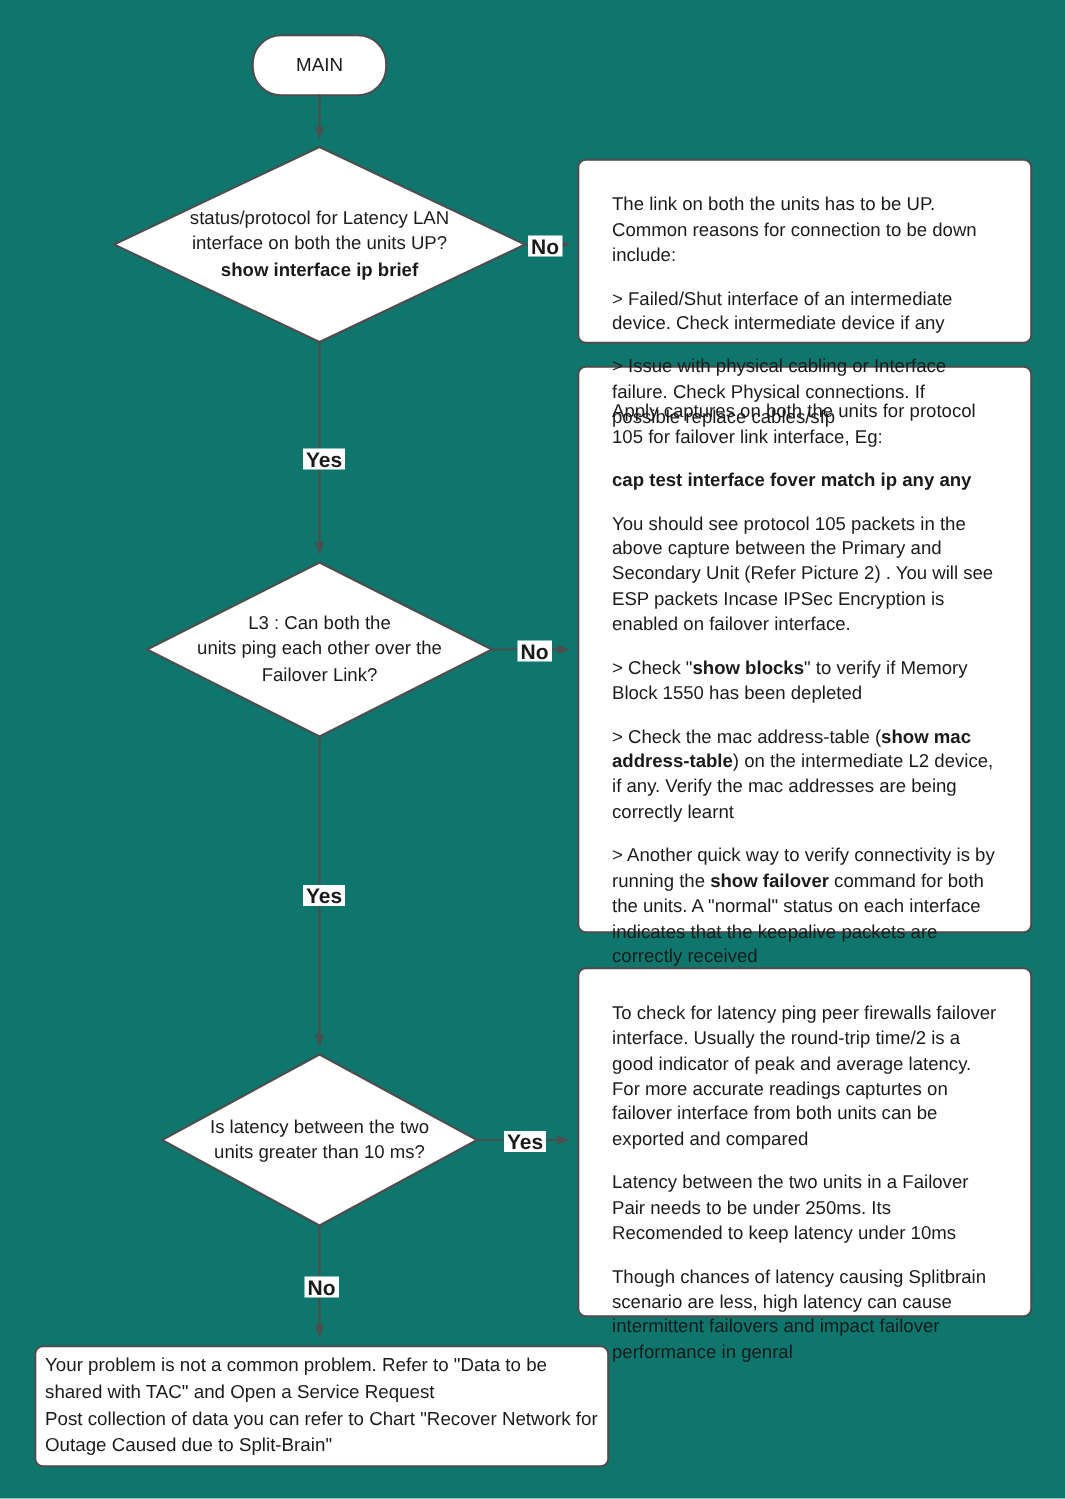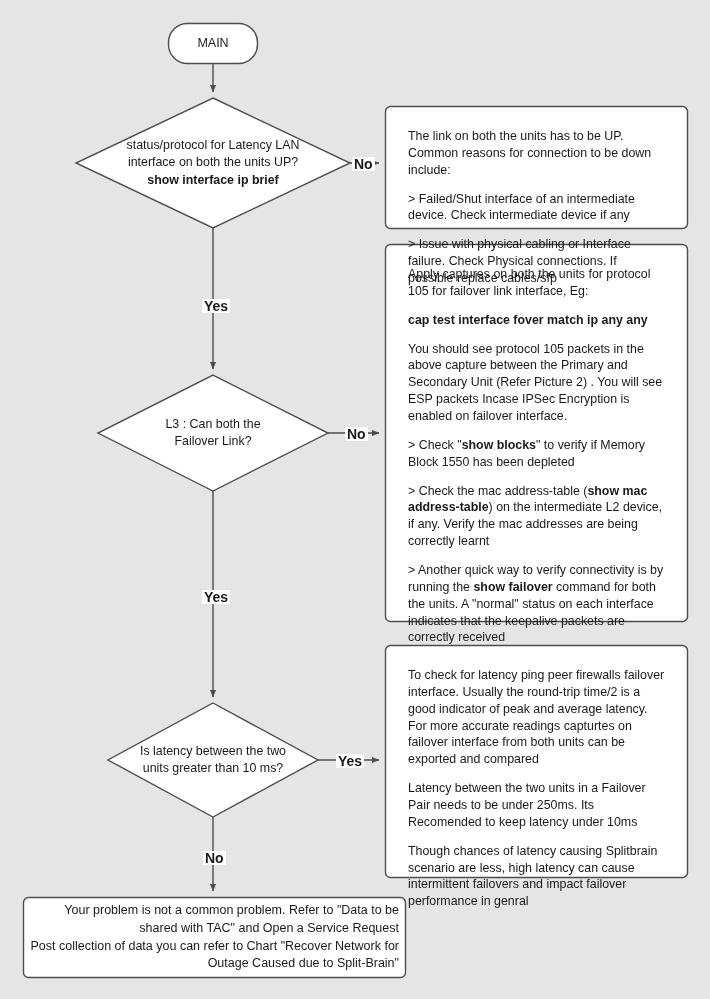--- a/index.html
+++ b/index.html
@@ -8,21 +8,21 @@
     background: #ffffff;
   }
   body {
     font-family: "Liberation Sans", sans-serif;
     color: #1a1a1a;
   }
   #canvas {
     position: relative;
     width: 710px;
     height: 999px;
-    background: #e5e5e5;
+    background: #0f766e;
     overflow: hidden;
   }
   .svg-layer {
     position: absolute;
     left: 0;
     top: 0;
     width: 710px;
     height: 999px;
     pointer-events: none;
   }
@@ -75,21 +75,21 @@
     color: #1a1a1a;
     background: #ffffff;
     padding: 0 2px;
     line-height: 1;
     z-index: 4;
     white-space: nowrap;
   }
   .endbox-text {
     position: absolute;
     box-sizing: border-box;
-    text-align: right;
+    text-align: left;
     font-size: 12.5px;
     line-height: 1.42;
     color: #1a1a1a;
     z-index: 3;
     display: flex;
     flex-direction: column;
     justify-content: center;
   }
   .hit {
     position: absolute;
@@ -141,20 +141,21 @@
     <div>status/protocol for  Latency LAN</div>
     <div>interface on both the units UP?</div>
     <div class="cmd">show interface ip brief</div>
   </div>
   <div class="edge-label" style="left:352px; top:157px;">No</div>
   <div class="edge-label" style="left:202px; top:299px;">Yes</div>
 
   <div class="hit" style="left:98px; top:375px; width:230px; height:116px;"></div>
   <div class="node-text decision-label" style="left:98px; top:375px; width:230px; height:116px;">
     <div>L3 : Can both the</div>
+    <div>units ping each other over the</div>
     <div>Failover Link?</div>
   </div>
   <div class="edge-label" style="left:345px; top:427px;">No</div>
   <div class="edge-label" style="left:202px; top:590px;">Yes</div>
 
   <div class="hit" style="left:108px; top:703px; width:210px; height:114px;"></div>
   <div class="node-text decision-label" style="left:108px; top:703px; width:210px; height:114px;">
     <div>Is latency between the two</div>
     <div>units greater than 10 ms?</div>
   </div>

